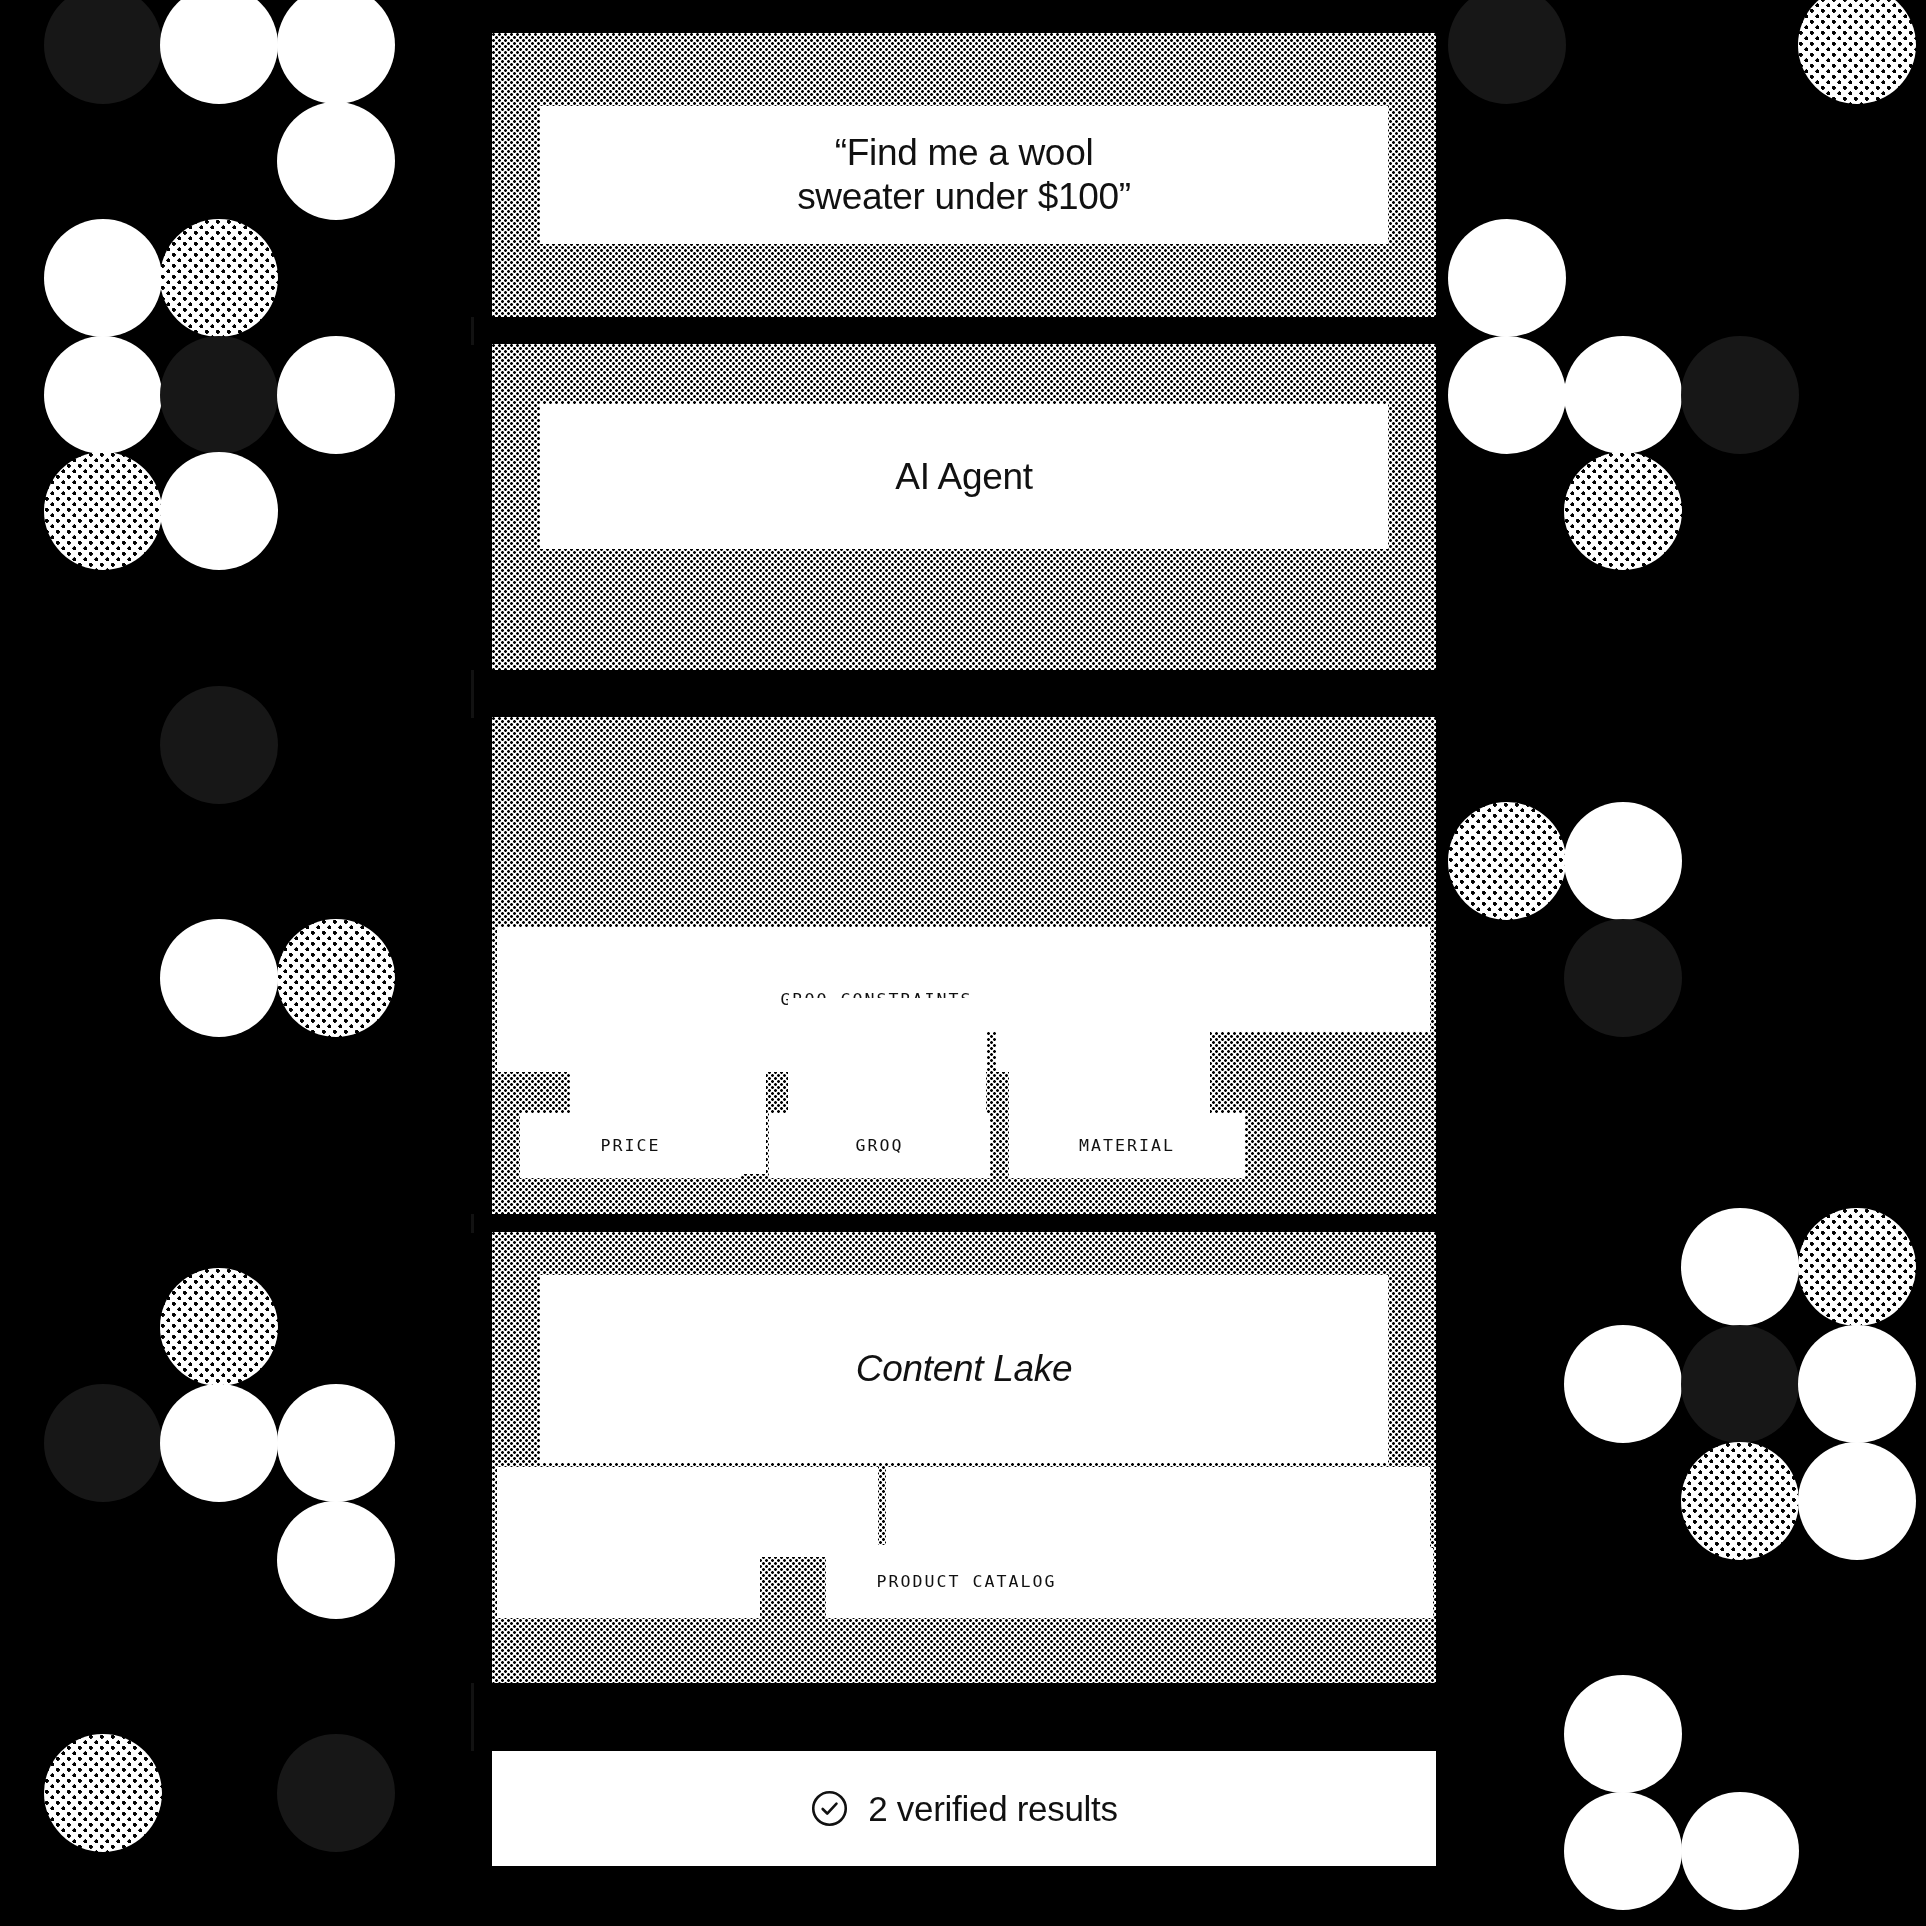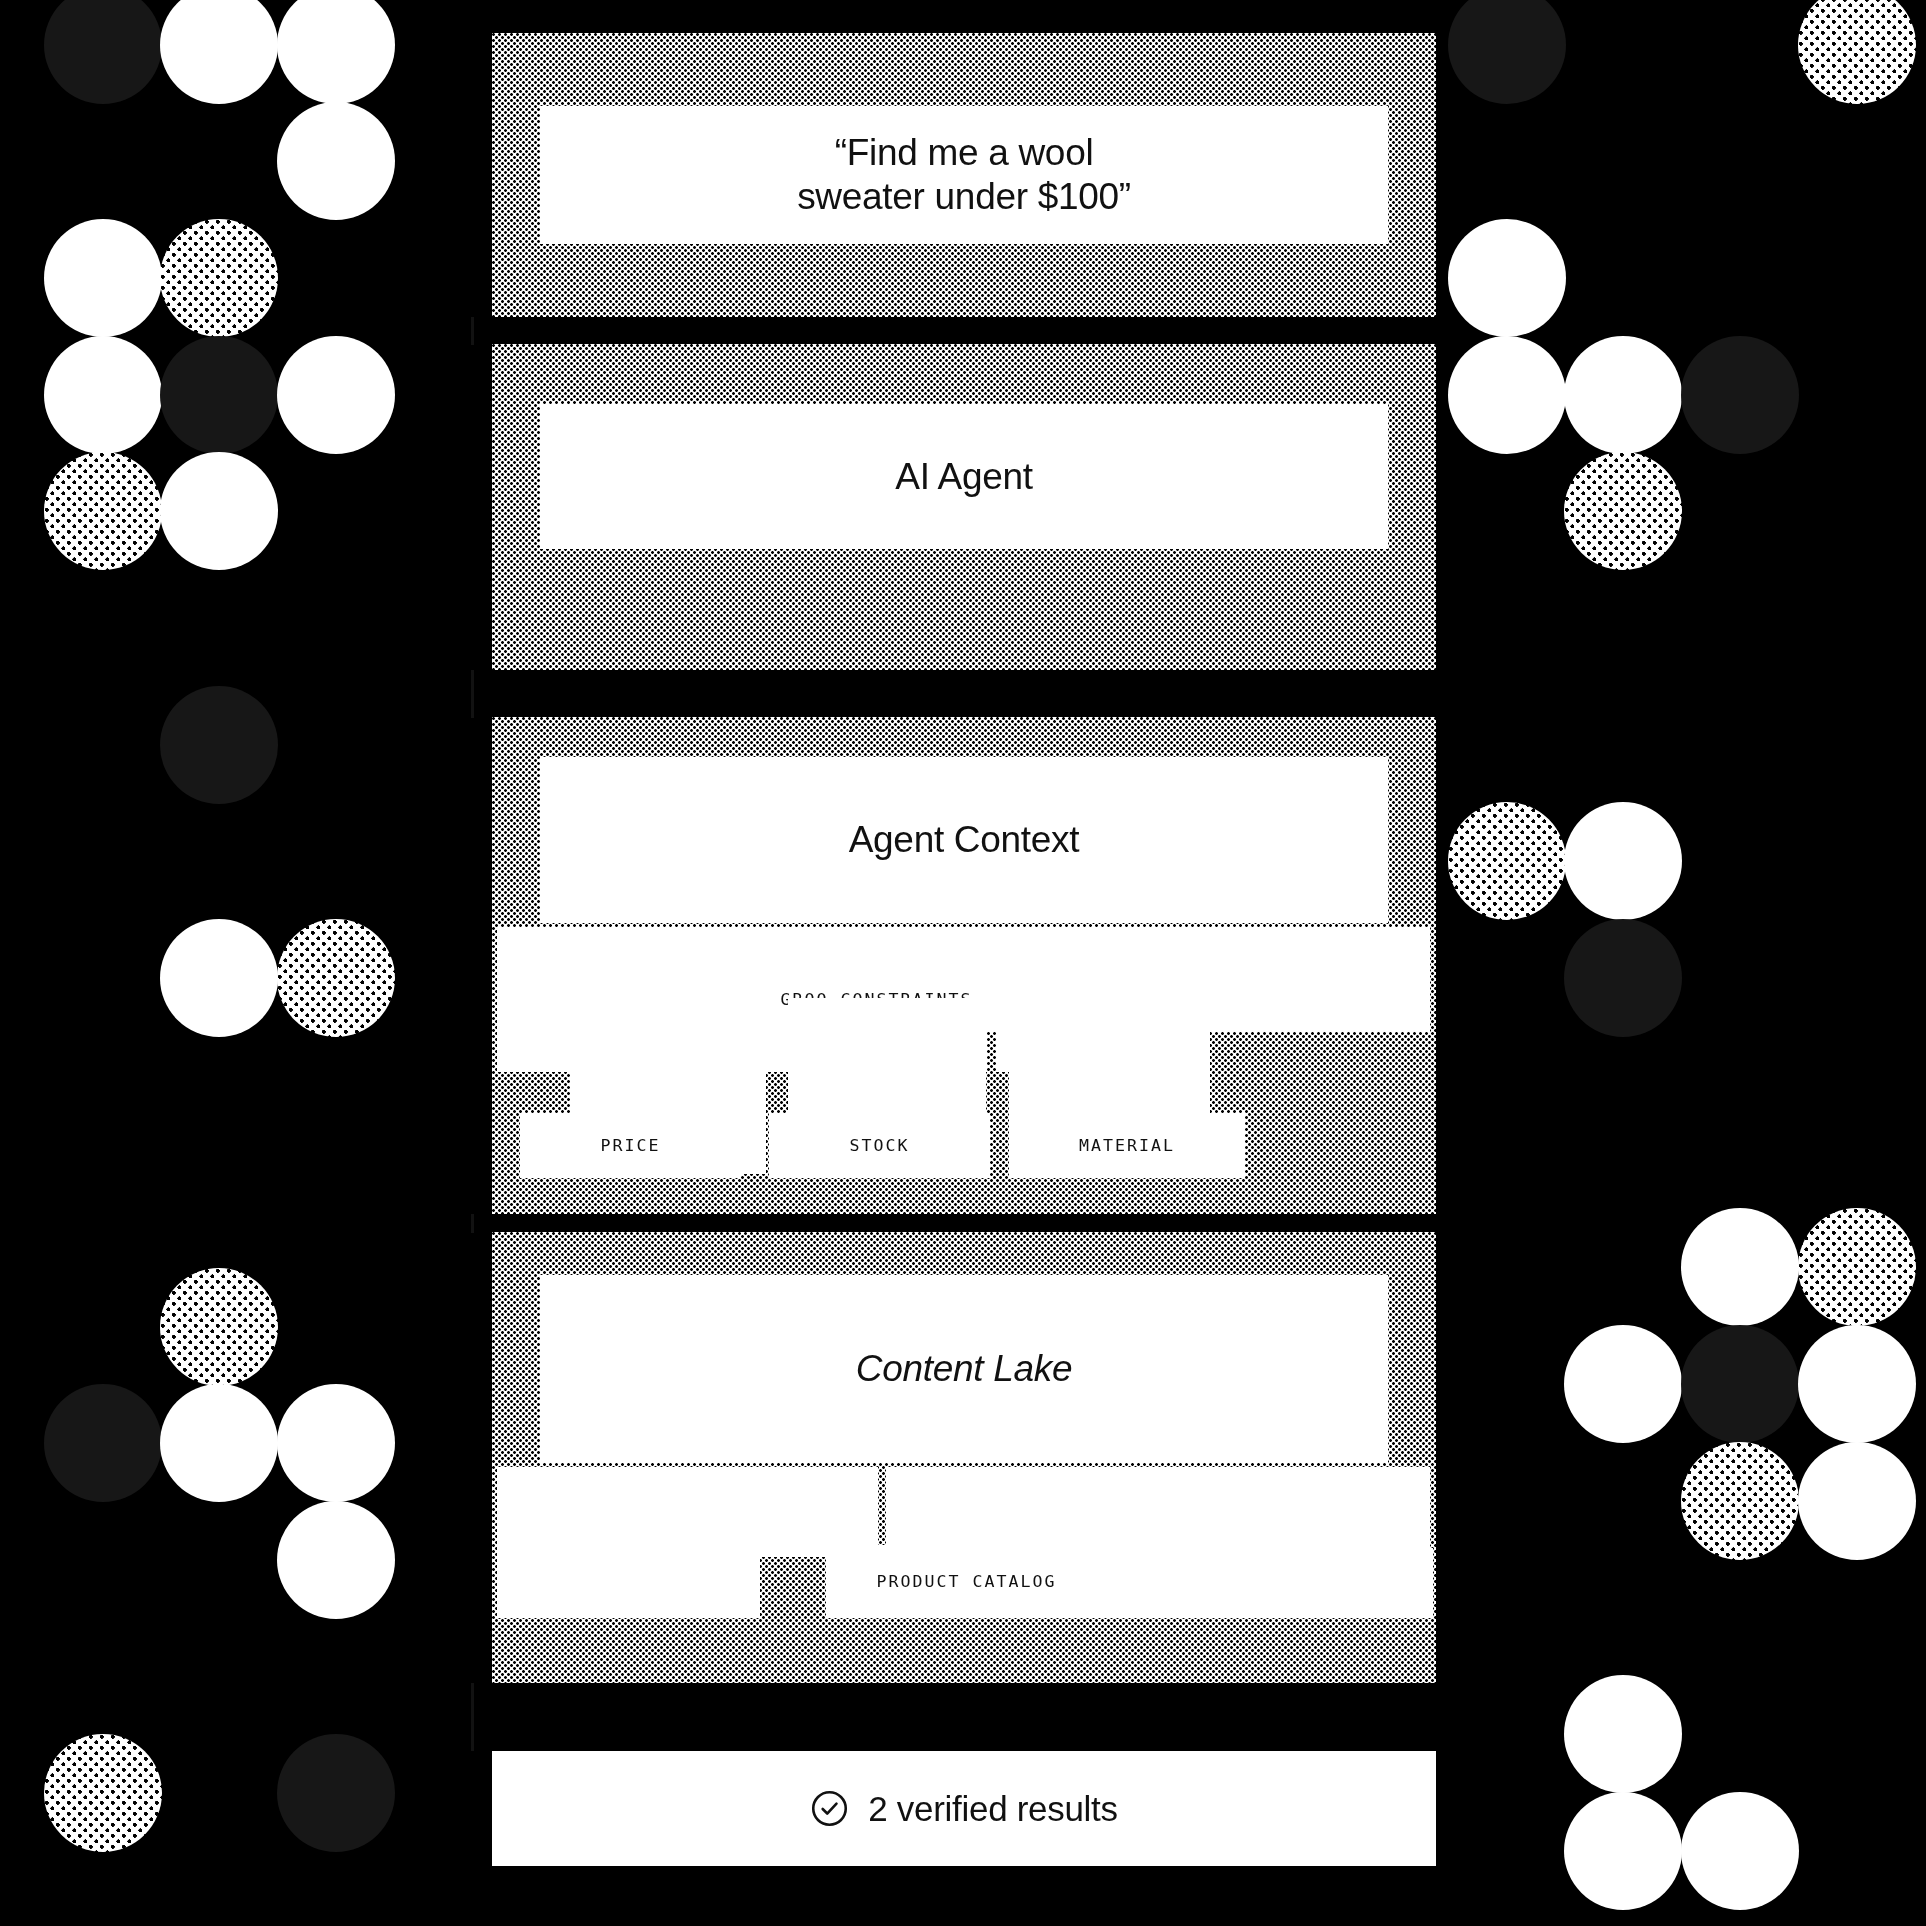--- a/index.html
+++ b/index.html
@@ -133,42 +133,39 @@
   </div>
 
   <div class="card halftone" style="top:344px;height:326px;">
     <div class="panel" style="left:48px;top:60px;width:848px;height:145px;">
       <div class="title big">AI Agent</div>
     </div>
   </div>
 
   <div class="card halftone" style="top:717px;height:497px;">
 
-    <div class="panel" style="left:48px;top:40px;width:848px;height:166px;">
-      <div class="title big">Agent Context</div>
-    </div>
 
     <div class="panel" style="left:5px;top:210px;width:381px;height:105px;"></div>
     <div class="panel" style="left:394px;top:210px;width:544px;height:105px;"></div>
 
     <div class="panel" style="left:5px;top:210px;width:258px;height:145px;"></div>
     <div class="panel" style="left:504px;top:210px;width:115px;height:145px;"></div>
     <div class="panel" style="left:274px;top:210px;width:221px;height:145px;">
       <div class="mono">GROQ CONSTRAINTS</div>
     </div>
 
     <div class="panel" style="left:78px;top:281px;width:196px;height:176px;"></div>
     <div class="panel" style="left:296px;top:281px;width:198px;height:176px;"></div>
     <div class="panel" style="left:517px;top:281px;width:201px;height:176px;"></div>
 
     <div class="panel" style="left:28px;top:396px;width:221px;height:65px;">
       <div class="mono">PRICE</div>
     </div>
     <div class="panel" style="left:277px;top:396px;width:221px;height:65px;">
-      <div class="mono">STOCK</div>
+      <div class="mono">GROQ</div>
     </div>
     <div class="panel" style="left:517px;top:396px;width:236px;height:65px;">
       <div class="mono">MATERIAL</div>
     </div>
   </div>
 
   <div class="card halftone" style="top:1232px;height:451px;">
 
     <div class="panel" style="left:48px;top:43px;width:848px;height:188px;font-style:italic;">
       <div class="title big">Content Lake</div>

